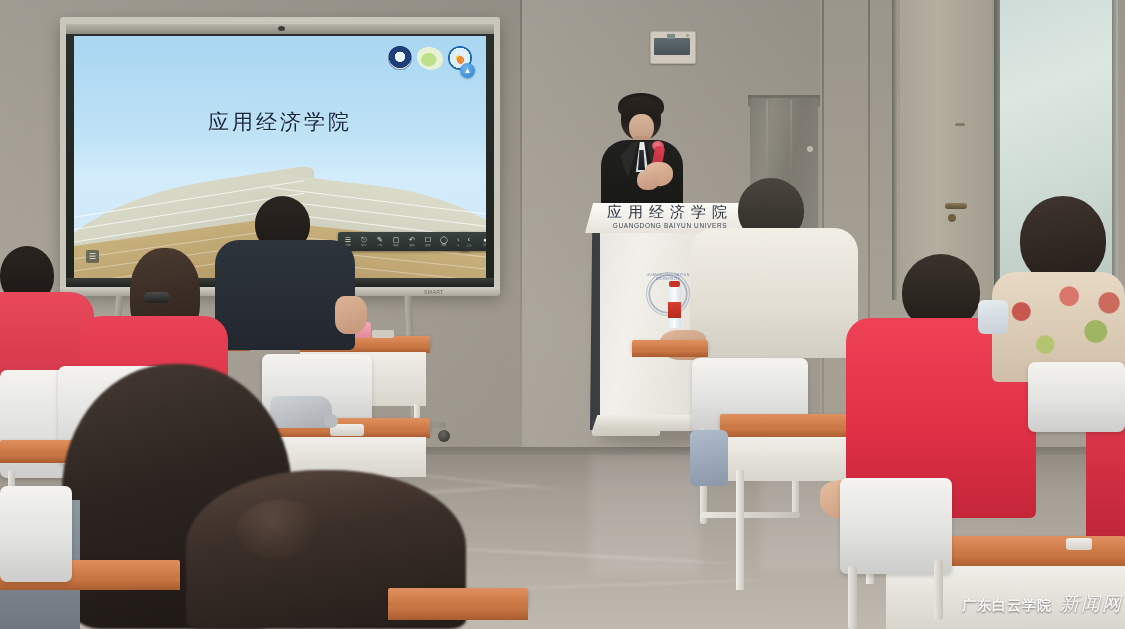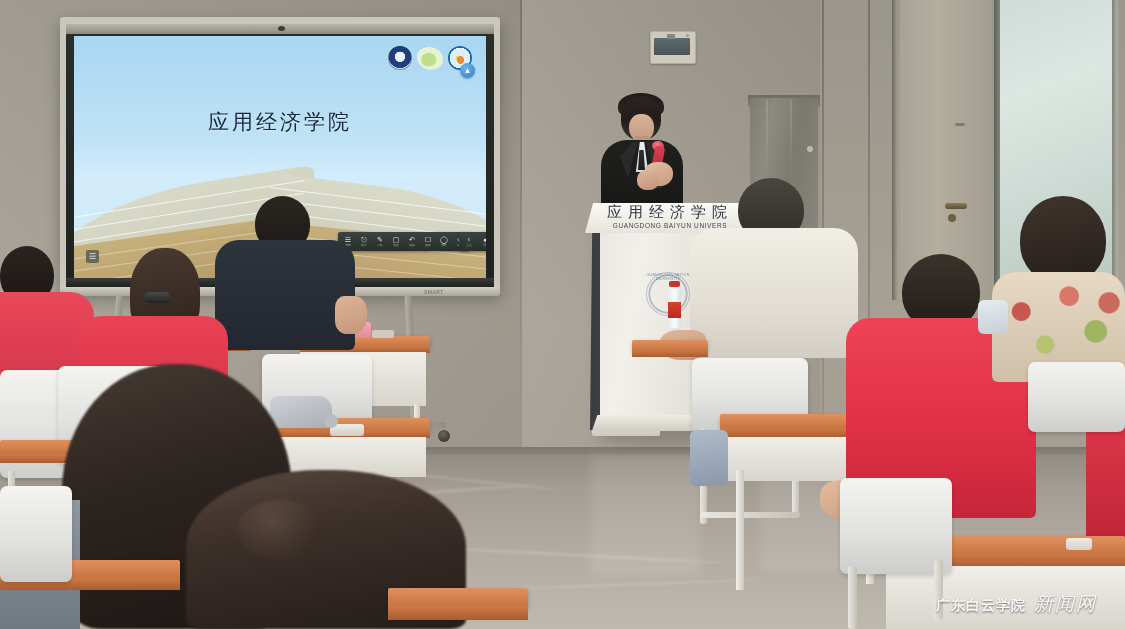--- a/index.html
+++ b/index.html
@@ -393,21 +393,21 @@
     position:absolute;background:linear-gradient(90deg,#e9e7e1,#c4c1b9);border-radius:3px;
   }
 
   
   .p-head{position:absolute;border-radius:50% 50% 46% 46%;}
   .p-body{position:absolute;border-radius:24px 24px 6px 6px;}
   .hair-long{position:absolute;border-radius:46% 46% 38% 38%;}
 
   
   .wm{
-    position:absolute;left:936px;top:591px;display:flex;align-items:baseline;gap:8px;
+    position:absolute;left:962px;top:591px;display:flex;align-items:baseline;gap:8px;
     color:rgba(255,255,255,.92);text-shadow:0 1px 2px rgba(0,0,0,.5);
   }
   .wm-cn{font-size:14px;letter-spacing:1px;font-weight:bold;}
   .wm-news{font-size:19px;font-family:"Liberation Serif",serif;font-style:italic;letter-spacing:2px;}
 
   .blurlite{filter:blur(.45px);}
   .blurmid{filter:blur(.9px);}
 </style>
 </head>
 <body>

